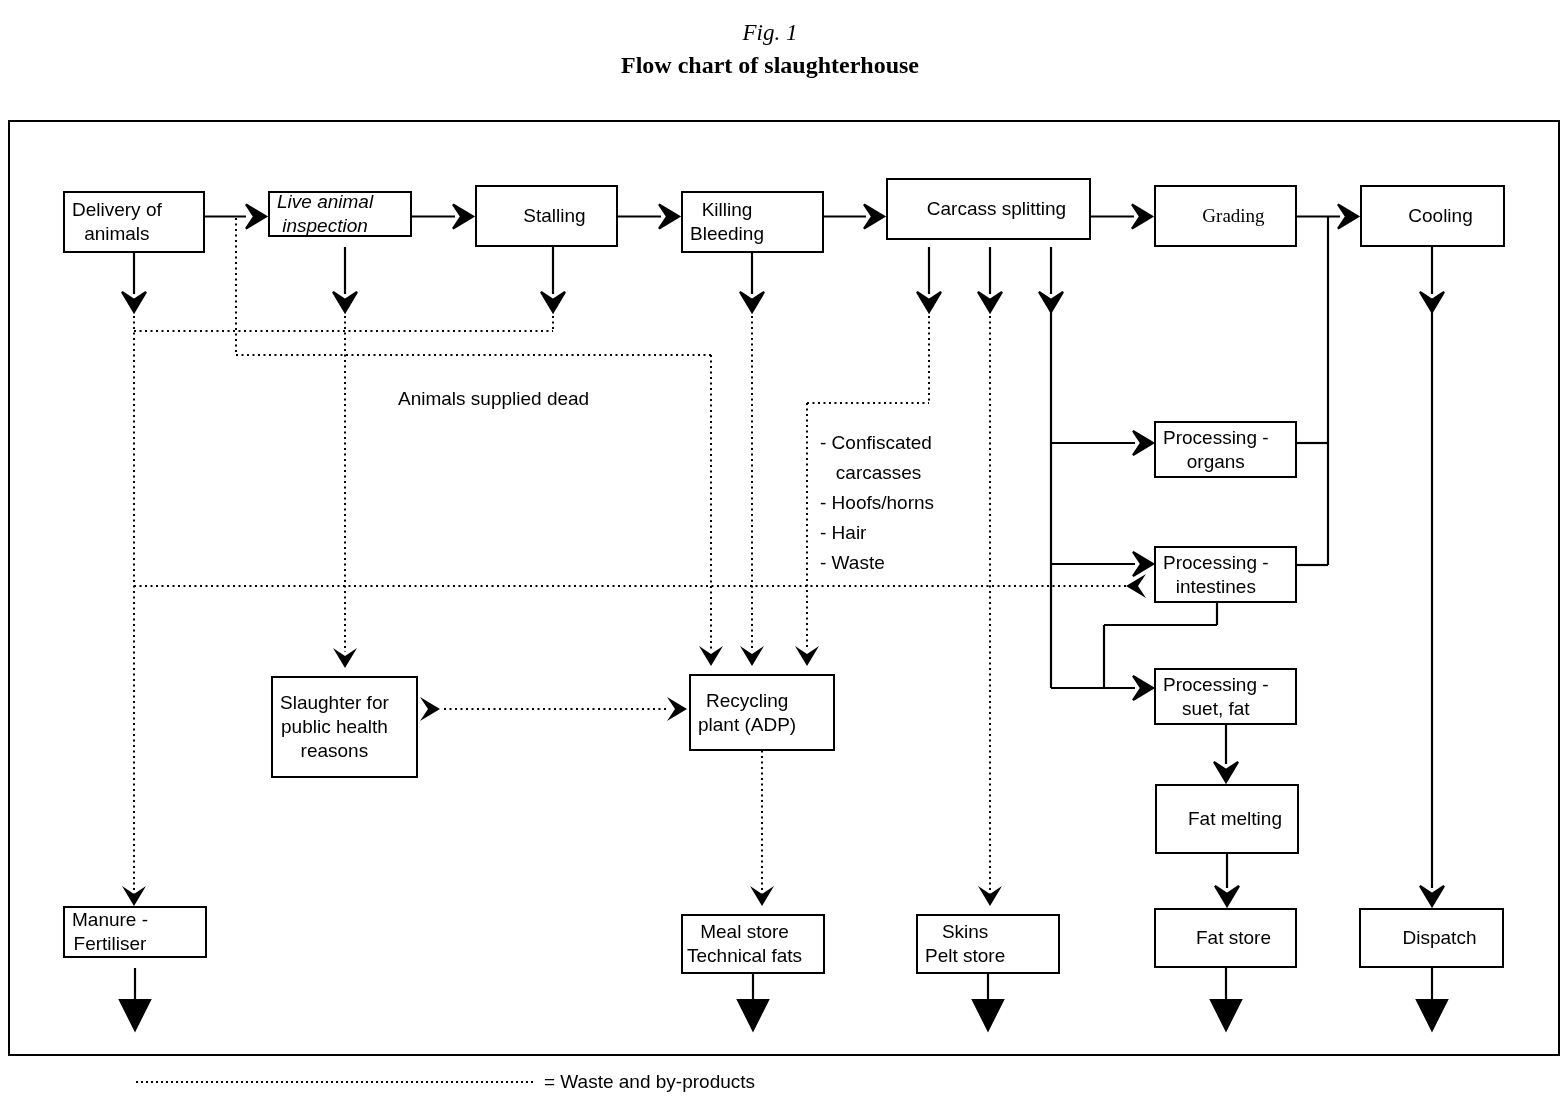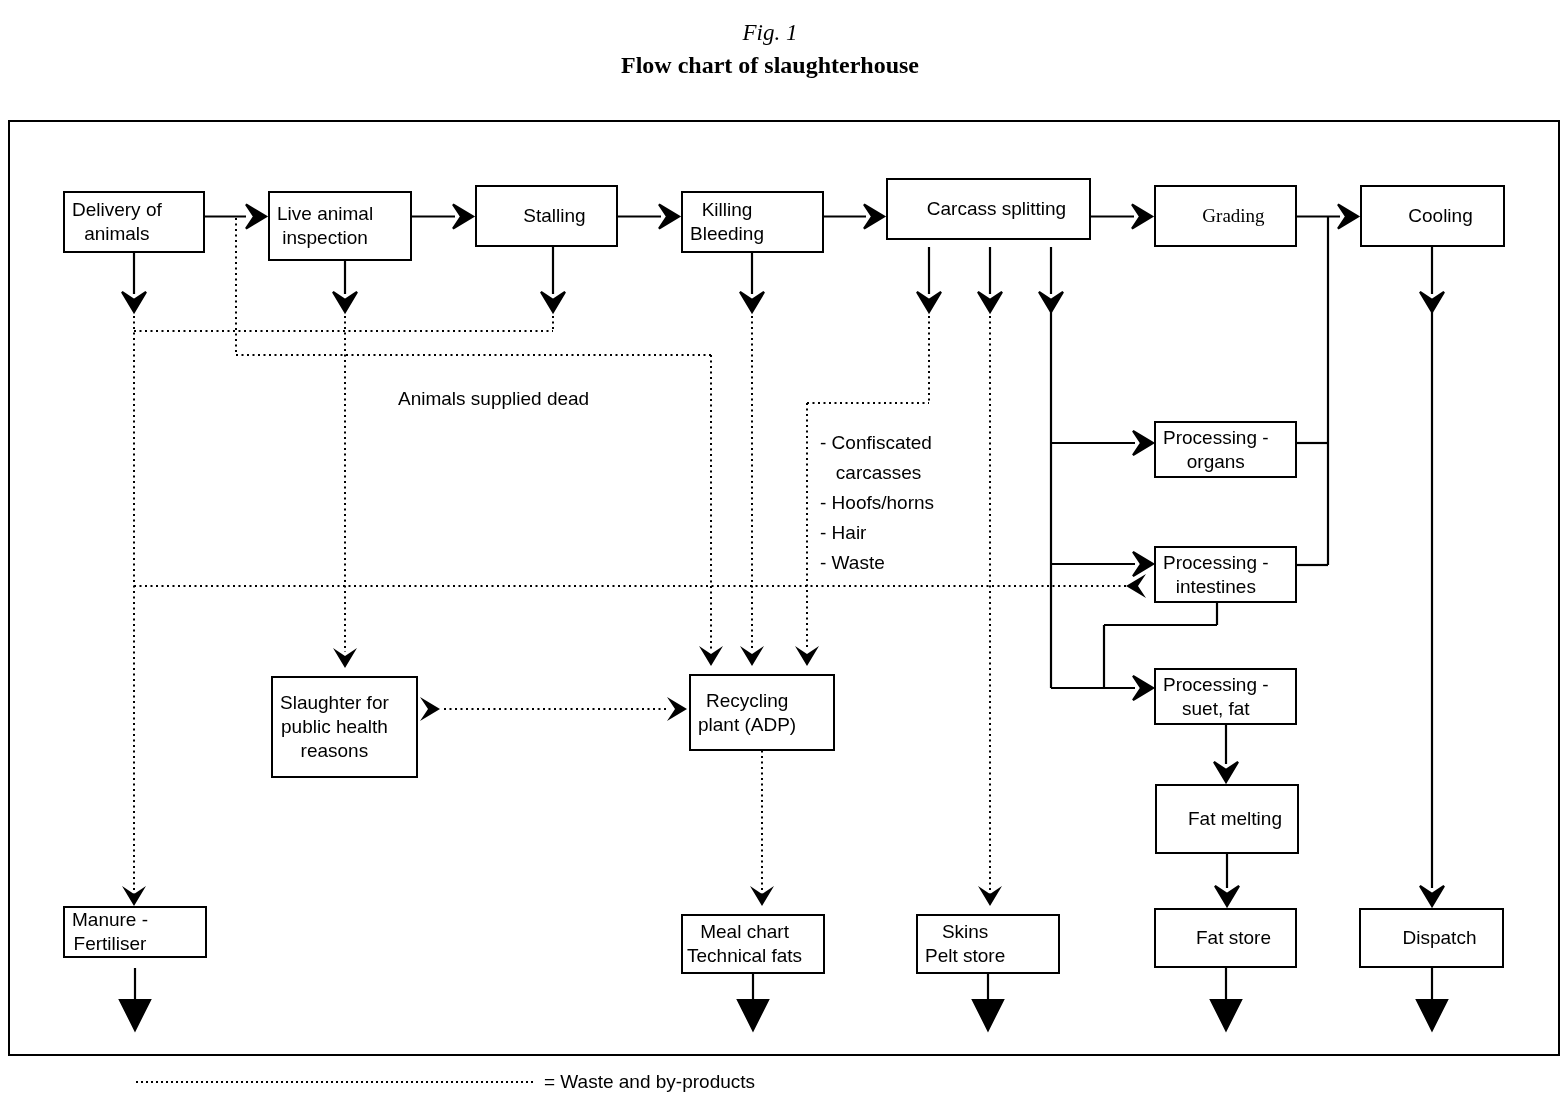--- a/index.html
+++ b/index.html
@@ -125,21 +125,21 @@
     <polygon points="990,906 978,886 990,894 1002,886"></polygon>
     <polygon points="762,906 750,886 762,894 774,886"></polygon>
     <polygon points="1126,586 1146,574 1138,586 1146,598"></polygon>
     <polygon points="440,709 420,697 428,709 420,721"></polygon>
     <polygon points="687,709 667,697 675,709 667,721"></polygon>
   </g>
 </svg>
 
 <div class="node left" style="left:63px;top:185px;width:142px;height:62px;">Delivery of
 animals</div>
-<div class="node left" style="left:268px;top:185px;width:144px;height:70px;">Live animal
+<div class="node left" style="left:268px;top:185px;width:144px;height:46px;font-style:italic;">Live animal
 inspection</div>
 <div class="node center" style="left:475px;top:185px;width:143px;height:62px;">Stalling</div>
 <div class="node left" style="left:681px;top:185px;width:143px;height:62px;">Killing
 Bleeding</div>
 <div class="node center" style="left:886px;top:178px;width:205px;height:62px;">Carcass splitting</div>
 <div class="node center" style="left:1154px;top:185px;width:143px;height:62px;font-family:Liberation Serif, serif;">Grading</div>
 <div class="node center" style="left:1360px;top:185px;width:145px;height:62px;">Cooling</div>
 
 <div class="node left" style="left:271px;top:670px;width:147px;height:102px;">Slaughter for
 public health
@@ -150,21 +150,21 @@
 <div class="node left" style="left:1154px;top:415px;width:143px;height:57px;">Processing -
 organs</div>
 <div class="node left" style="left:1154px;top:540px;width:143px;height:57px;">Processing -
 intestines</div>
 <div class="node left" style="left:1154px;top:662px;width:143px;height:57px;">Processing -
 suet, fat</div>
 <div class="node center" style="left:1155px;top:784px;width:144px;height:70px;">Fat melting</div>
 
 <div class="node left" style="left:63px;top:900px;width:144px;height:52px;">Manure -
 Fertiliser</div>
-<div class="node left" style="left:681px;top:908px;width:144px;height:60px;padding-left:4px;">Meal chart
+<div class="node left" style="left:681px;top:908px;width:144px;height:60px;padding-left:4px;">Meal store
 Technical fats</div>
 <div class="node left" style="left:916px;top:908px;width:144px;height:60px;">Skins
 Pelt store</div>
 <div class="node center" style="left:1154px;top:908px;width:143px;height:60px;">Fat store</div>
 <div class="node center" style="left:1359px;top:908px;width:145px;height:60px;">Dispatch</div>
 
 <div class="annotation" style="left:398px;top:388px;text-align:right;">Animals supplied dead</div>
 <div class="annotation" id="waste-list" style="left:820px;top:389px;">- Confiscated
    carcasses
 - Hoofs/horns

